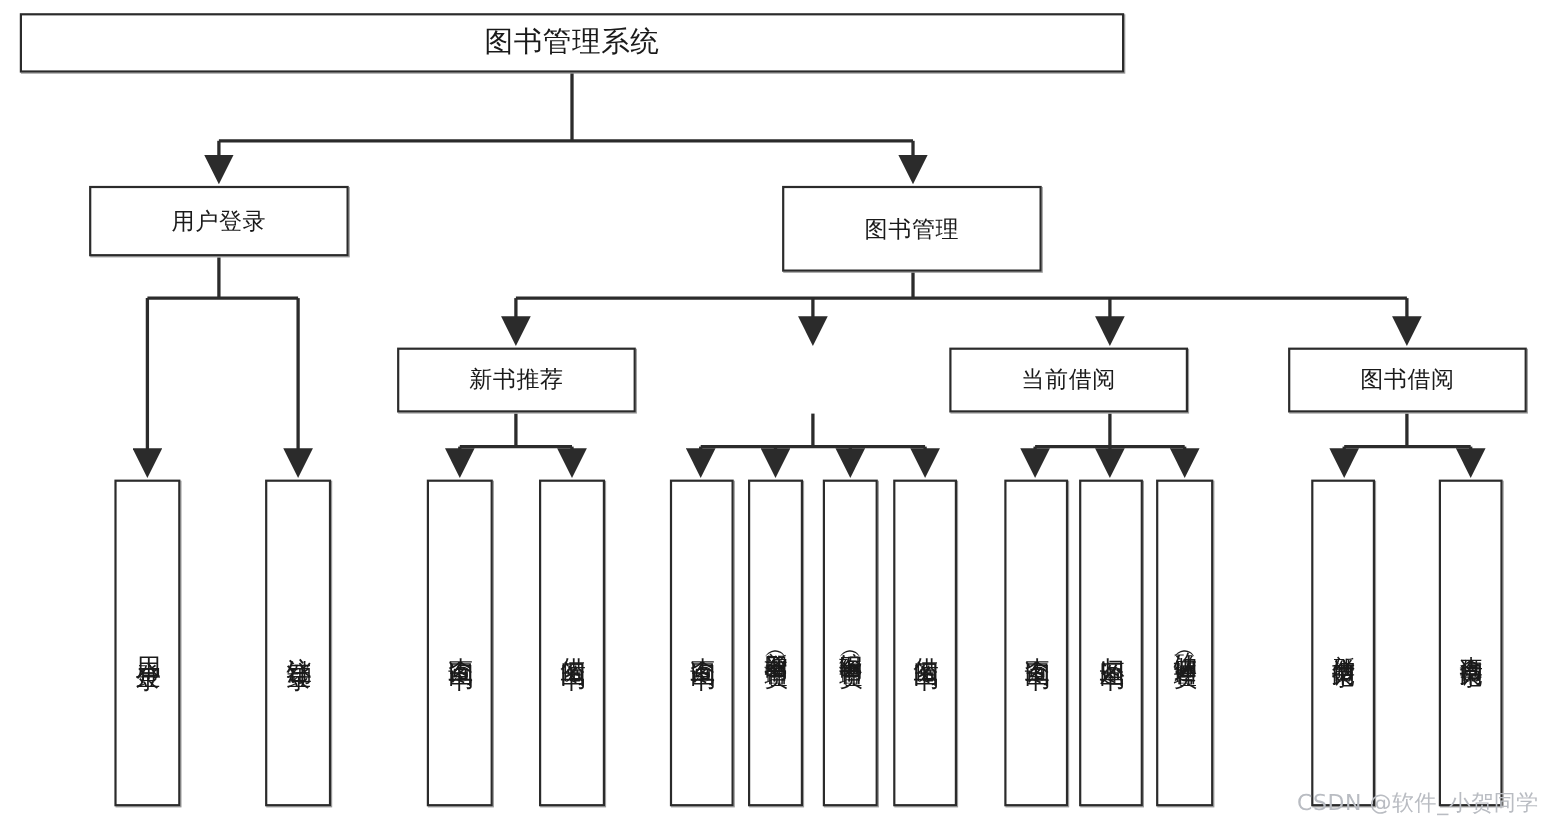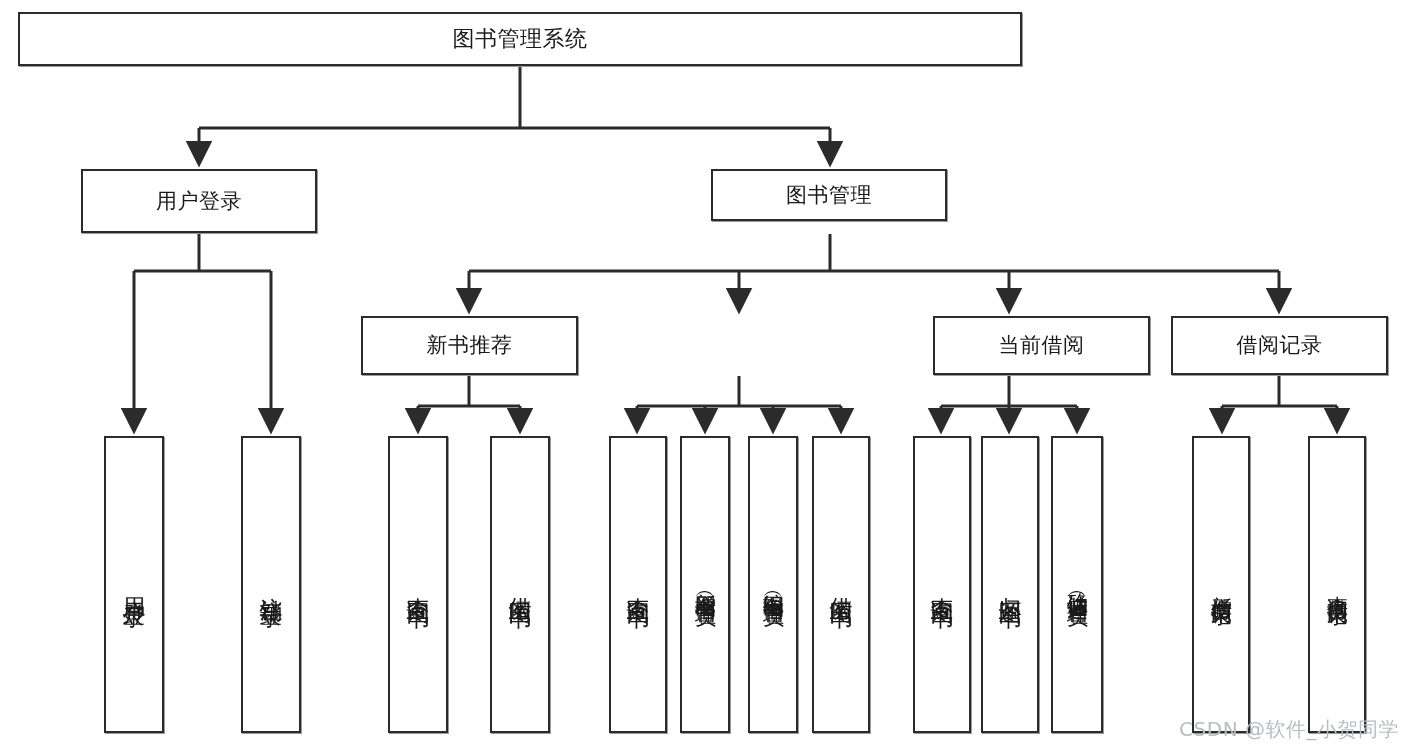--- a/index.html
+++ b/index.html
@@ -40,21 +40,21 @@
     display: block;
     text-align: center;
     line-height: 1.15;
     letter-spacing: 0.5px;
   }
   
   .node.horiz .label {
     font-size: 21px;
   }
   .node.root .label {
-    font-size: 22px;
+    font-size: 26px;
   }
   
   .node.vert {
     align-items: center;
     justify-content: center;
   }
   .node.vert .label {
     writing-mode: vertical-rl;
     text-orientation: upright;
     font-size: 23px;
@@ -132,32 +132,32 @@
     </g>
   </svg>
 
   <div class="node horiz root" style="left:18px; top:12px; width:1004px; height:54px;">
     <span class="label">图书管理系统</span>
   </div>
 
   <div class="node horiz" style="left:81px; top:169px; width:236px; height:64px;">
     <span class="label">用户登录</span>
   </div>
-  <div class="node horiz" style="left:711px; top:169px; width:236px; height:52px;justify-content:center;">
+  <div class="node horiz" style="left:711px; top:169px; width:236px; height:78px;justify-content:center;">
     <span class="label">图书管理</span>
   </div>
 
   <div class="node horiz" style="left:361px; top:316px; width:217px; height:59px;">
     <span class="label">新书推荐</span>
   </div>
-  <div class="node horiz" style="left:933px; top:316px; width:217px; height:59px;">
+  <div class="node horiz" style="left:863px; top:316px; width:217px; height:59px;">
     <span class="label">当前借阅</span>
   </div>
   <div class="node horiz" style="left:1171px; top:316px; width:217px; height:59px;">
-    <span class="label">借阅记录</span>
+    <span class="label">图书借阅</span>
   </div>
 
   <div class="node vert" style="left:104px; top:436px; width:60px; height:297px;">
     <span class="label">用户登录</span>
   </div>
   <div class="node vert" style="left:241px; top:436px; width:60px; height:297px;">
     <span class="label">注销登录</span>
   </div>
 
   <div class="node vert" style="left:388px; top:436px; width:60px; height:297px;">

